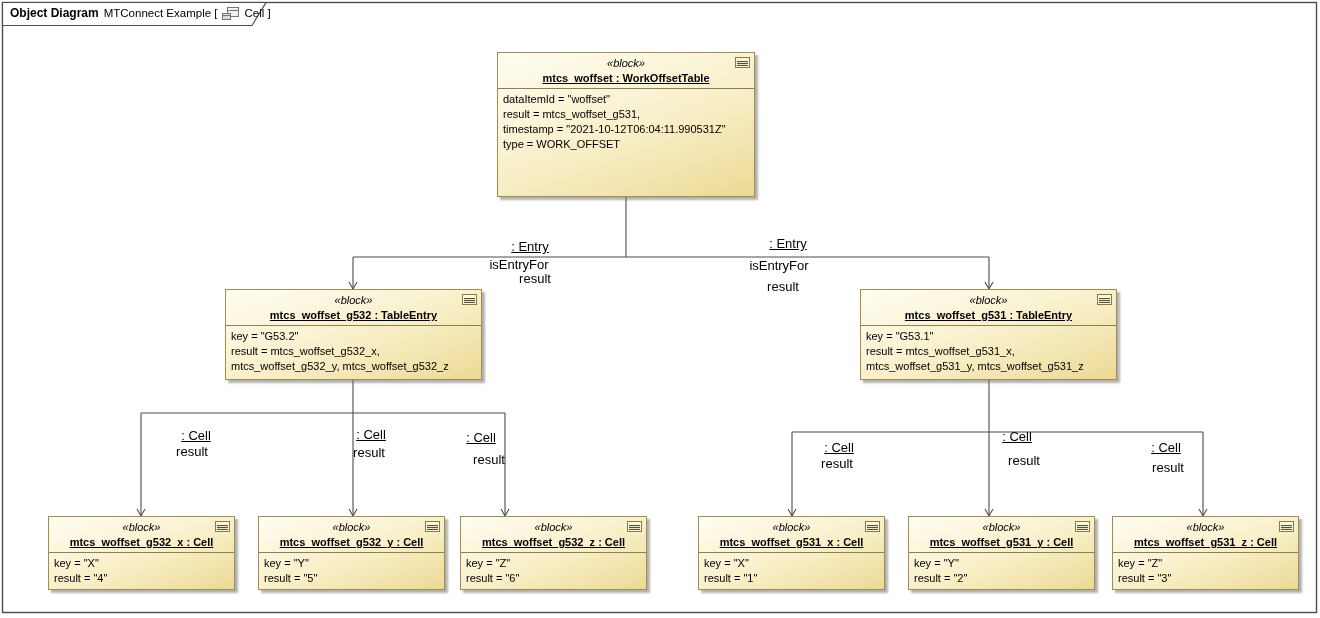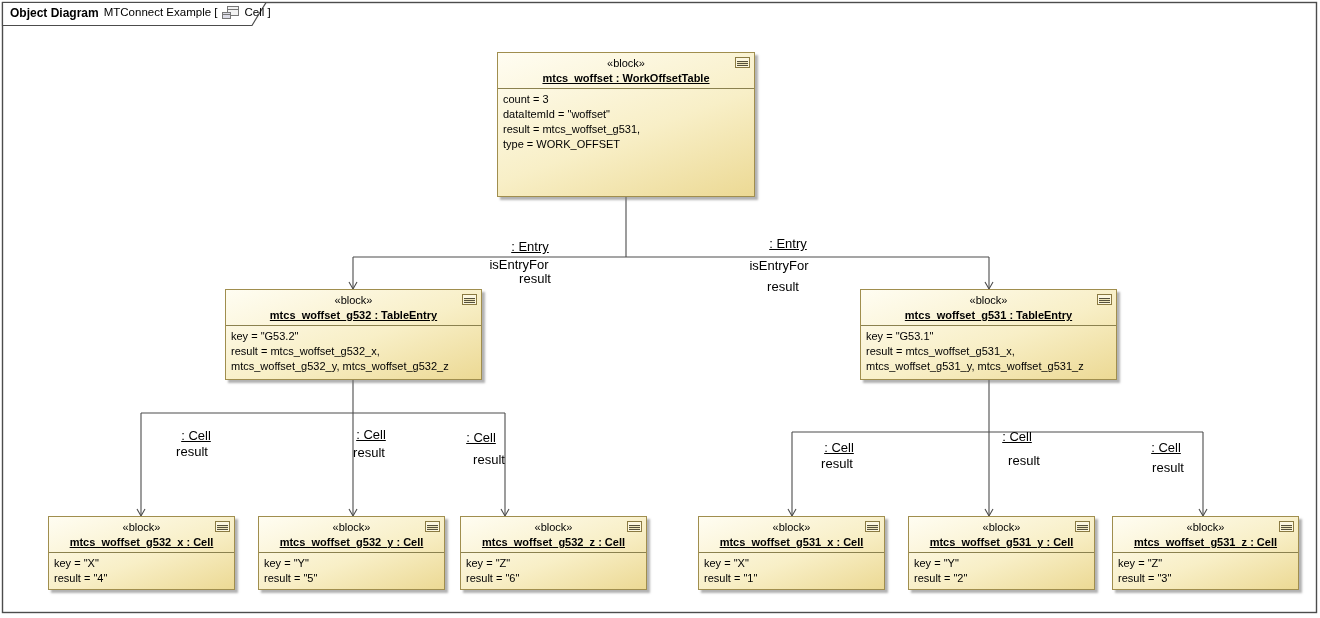--- a/index.html
+++ b/index.html
@@ -3,33 +3,33 @@
 <meta charset="utf-8">
 <style>
   html,body{margin:0;padding:0;background:#fff;}
   #canvas{
     position:relative;width:1320px;height:618px;background:#ffffff;
     font-family:"Liberation Sans", sans-serif;color:#000;overflow:hidden;
   }
   svg.layer{position:absolute;left:0;top:0;}
   
   #tab-text{
-    position:absolute;left:10px;top:6px;display:flex;align-items:flex-start;gap:5px;
+    position:absolute;left:10px;top:6px;display:flex;align-items:center;gap:5px;
     font-size:11.5px;white-space:nowrap;
   }
   #tab-text .bold{font-weight:bold;font-size:12px;}
   
   .block{
     position:absolute;border:1px solid #a08e4e;
     background:linear-gradient(160deg,#fffdf2 0%,#f8efc7 55%,#ecd994 100%);
     box-shadow:3px 3px 2px rgba(115,115,115,0.55);
     font-size:11px;overflow:hidden;box-sizing:border-box;
   }
   .hd{position:relative;text-align:center;padding:3px 20px 2px 20px;line-height:15px;}
-  .stereo{font-size:11px;}
+  .stereo{font-size:11px;font-style:italic;}
   .bname{font-weight:bold;text-decoration:underline;white-space:nowrap;}
   .attrs{border-top:1px solid #8b814f;padding:3px 5px 2px 5px;line-height:15px;text-align:left;}
   .attr{white-space:nowrap;}
   .cicon{
     position:absolute;top:4px;right:4px;width:15px;height:11px;
     border:1px solid #8a7a42;background:#fcf7e0;box-sizing:border-box;
   }
   .cicon::after{
     content:"";position:absolute;left:1px;right:1px;bottom:1px;height:5px;
     background:repeating-linear-gradient(to bottom,#55503c 0 1px,#efe6bb 1px 2px);
@@ -88,23 +88,23 @@
     <span>Cell ]</span>
   </div>
 
   <div class="block" style="left:497px;top:52px;width:258px;height:145px">
     <div class="hd">
       <div class="stereo">«block»</div>
       <div class="bname">mtcs_woffset : WorkOffsetTable</div>
       <span class="cicon"></span>
     </div>
     <div class="attrs">
-      <div class="attr">count = 3</div>
       <div class="attr">dataItemId = "woffset"</div>
       <div class="attr">result = mtcs_woffset_g531,</div>
+      <div class="attr">timestamp = "2021-10-12T06:04:11.990531Z"</div>
       <div class="attr">type = WORK_OFFSET</div>
     </div>
   </div>
 
   <div class="block" style="left:225px;top:289px;width:257px;height:91px">
     <div class="hd">
       <div class="stereo">«block»</div>
       <div class="bname">mtcs_woffset_g532 : TableEntry</div>
       <span class="cicon"></span>
     </div>

